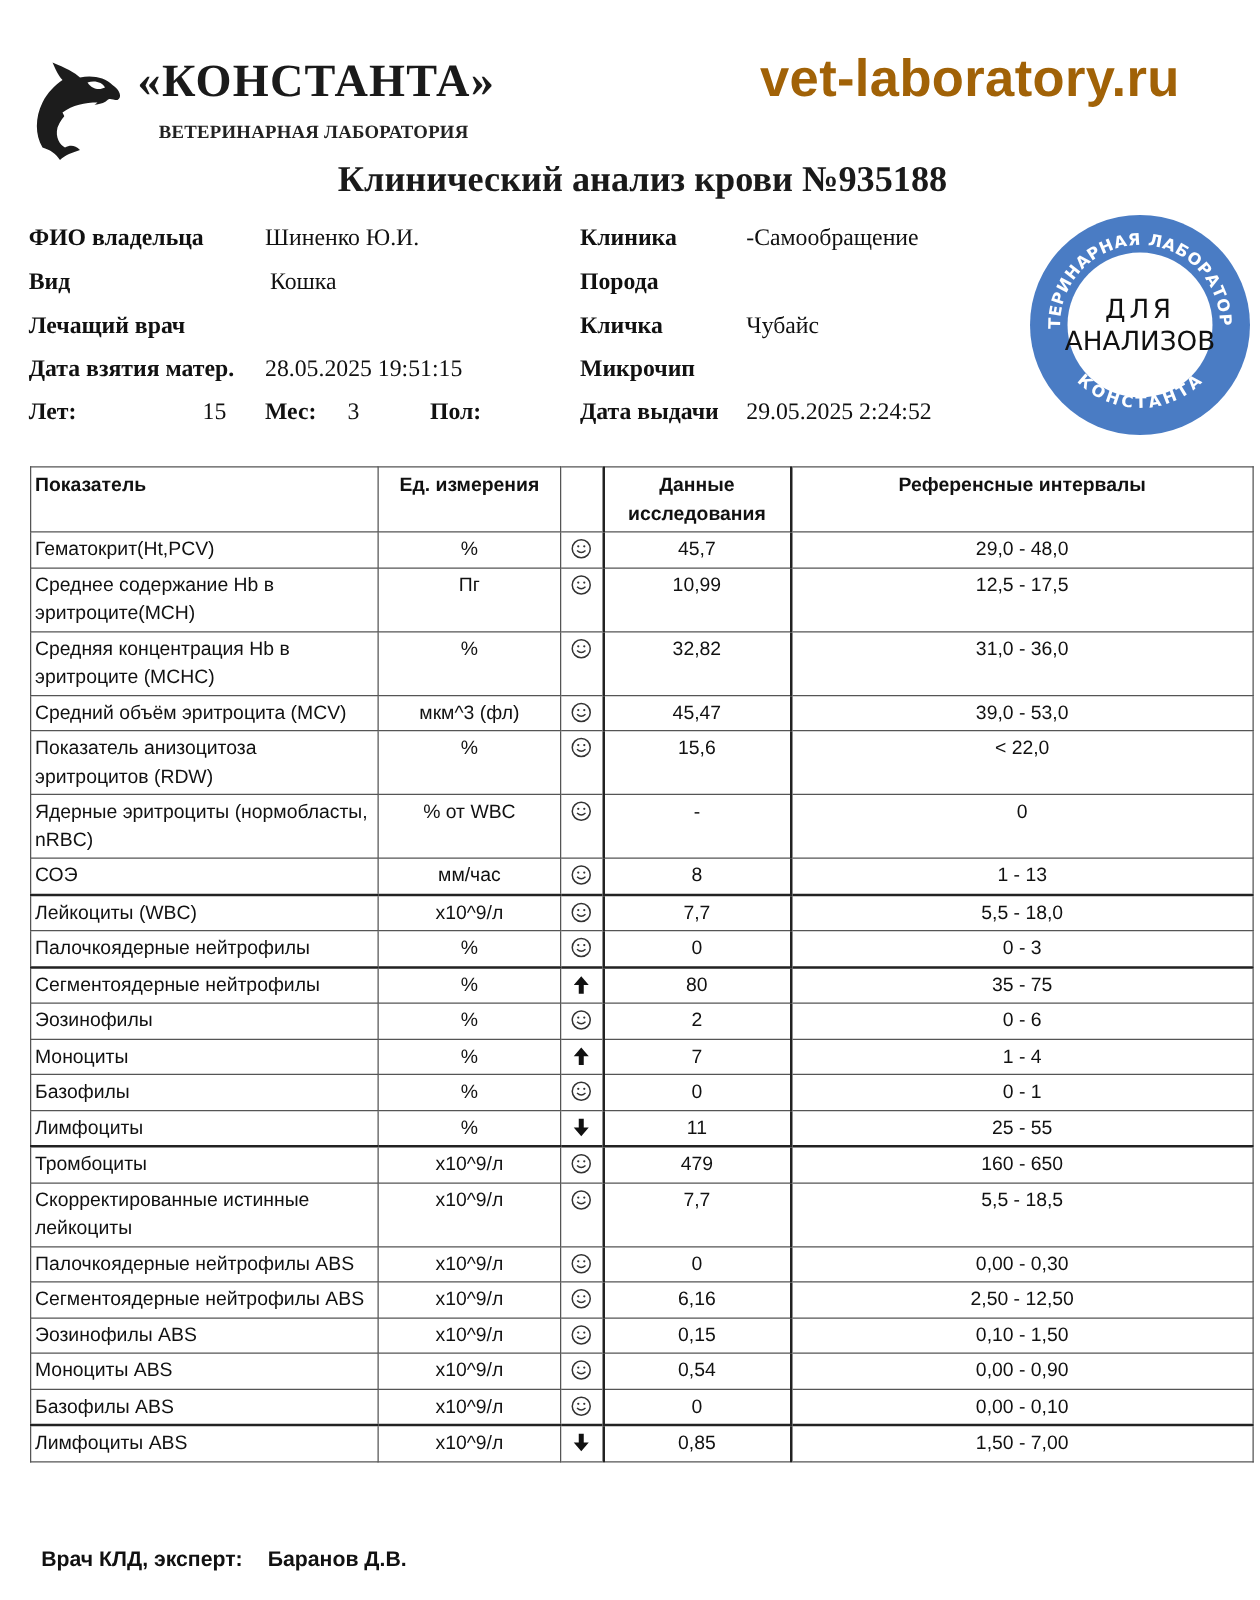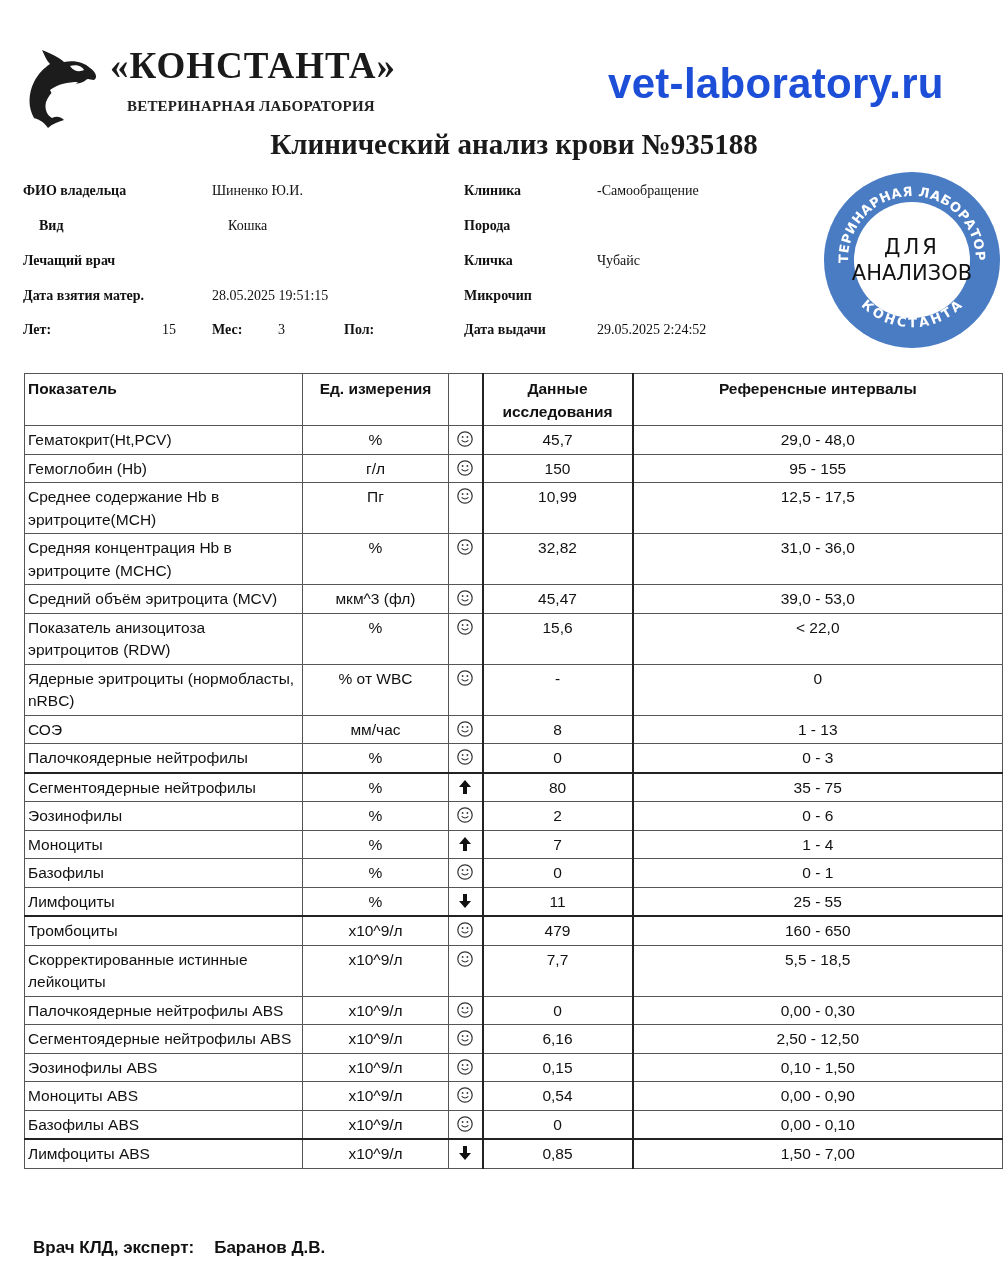--- a/index.html
+++ b/index.html
@@ -2,24 +2,24 @@
 <html><head>
   <meta charset="utf-8">
   <style>
     * { box-sizing: border-box; margin: 0; padding: 0; }
     html, body { width: 1008px; height: 1280px; background: #ffffff; overflow: hidden; }
     body { position: relative; color: #111; font-family: "Liberation Serif", serif; }
 
     .logo { position: absolute; left: 22px; top: 44px; width: 76px; height: 86px; }
     .brand-name { position: absolute; left: 110px; top: 44px; font-family: "Liberation Serif", serif; font-weight: bold; font-size: 37px; letter-spacing: 1px; color: #1a1a1a; }
     .brand-sub { position: absolute; left: 127px; top: 98px; font-family: "Liberation Serif", serif; font-weight: bold; font-size: 15px; color: #222; letter-spacing: 0.2px; }
-    .site-url { position: absolute; left: 608px; top: 60px; font-family: "Liberation Sans", sans-serif; font-weight: bold; font-size: 42px; color: #1d4ed8; letter-spacing: 0.3px; }
+    .site-url { position: absolute; left: 608px; top: 39px; font-family: "Liberation Sans", sans-serif; font-weight: bold; font-size: 42px; color: #a16207; letter-spacing: 0.3px; }
     .doc-title { position: absolute; left: 0; width: 1008px; top: 128px; text-align: center; font-family: "Liberation Serif", serif; font-weight: bold; font-size: 29px; color: #1a1a1a; padding-left: 20px; }
 
-    .info { position: absolute; font-family: "Liberation Serif", serif; font-size: 14px; line-height: 22px; white-space: nowrap; }
+    .info { position: absolute; font-family: "Liberation Serif", serif; font-size: 19px; line-height: 22px; white-space: nowrap; }
     .info.lbl { font-weight: bold; }
 
     .stamp { position: absolute; left: 818px; top: 166px; width: 188px; height: 188px; }
 
     table.results { position: absolute; left: 24px; top: 373px; width: 978px; border-collapse: collapse; font-family: "Liberation Sans", sans-serif; font-size: 15.5px; color: #111; table-layout: fixed; }
     table.results td, table.results th { border: 1px solid #555; vertical-align: top; padding: 3px 3px 2px 3px; line-height: 22.5px; }
     table.results th { font-weight: bold; height: 49px; padding-top: 4px; }
     table.results th.c-name { text-align: left; }
     table.results td.c-name { text-align: left; margin-top: 21px; }
     table.results td.c-unit, table.results td.c-val, table.results td.c-ref, table.results th.c-unit, table.results th.c-val, table.results th.c-ref { text-align: center; }
@@ -41,22 +41,22 @@
   <path d="M48 22 C54 20 60 22 62 26 C58 28 52 28 48 22 Z" fill="#ffffff"></path>
   <path d="M28 46 C36 40 46 38 56 38 C50 44 40 46 30 50 Z" fill="#ffffff"></path>
 </svg>
 <div class="brand-name">«КОНСТАНТА»</div>
 <div class="brand-sub">ВЕТЕРИНАРНАЯ ЛАБОРАТОРИЯ</div>
 <div class="site-url">vet-laboratory.ru</div>
 <div class="doc-title">Клинический анализ крови №935188</div>
 
 <div class="info lbl" style="left:23px; top:180px;">ФИО владельца</div>
 <div class="info" style="left:212px; top:180px;">Шиненко Ю.И.</div>
-<div class="info lbl" style="left:23px; top:215px;margin-left:16px;">Вид</div>
-<div class="info" style="left:228px; top:215px;">Кошка</div>
+<div class="info lbl" style="left:23px; top:215px;">Вид</div>
+<div class="info" style="left:216px; top:215px;">Кошка</div>
 <div class="info lbl" style="left:23px; top:250px;">Лечащий врач</div>
 <div class="info" style="left:212px; top:250px;"></div>
 <div class="info lbl" style="left:23px; top:285px;">Дата взятия матер.</div>
 <div class="info" style="left:212px; top:285px;">28.05.2025 19:51:15</div>
 <div class="info lbl" style="left:23px; top:319px;">Лет:</div>
 <div class="info" style="left:117px; top:319px;margin-left:45px;">15</div>
 <div class="info lbl" style="left:212px; top:319px;">Мес:</div>
 <div class="info" style="left:278px; top:319px;">3</div>
 <div class="info lbl" style="left:344px; top:319px;">Пол:</div>
 <div class="info" style="left:400px; top:319px;"></div>
@@ -113,32 +113,20 @@
     <td class="c-flag"><svg class="flag-svg" viewBox="0 0 18 18">
             <circle cx="9" cy="9" r="7.2" fill="none" stroke="#333" stroke-width="1.2"></circle>
             <circle cx="6.6" cy="7" r="0.9" fill="#333"></circle>
             <circle cx="11.4" cy="7" r="0.9" fill="#333"></circle>
             <path d="M5.6 10.4 Q9 13.6 12.4 10.4" fill="none" stroke="#333" stroke-width="1.1"></path>
           </svg></td>
     <td class="c-val sep-left">45,7</td>
     <td class="c-ref sep-left">29,0 - 48,0</td>
   </tr>
 
-  <tr>
-    <td class="c-name">Гемоглобин (Hb)</td>
-    <td class="c-unit">г/л</td>
-    <td class="c-flag"><svg class="flag-svg" viewBox="0 0 18 18">
-            <circle cx="9" cy="9" r="7.2" fill="none" stroke="#333" stroke-width="1.2"></circle>
-            <circle cx="6.6" cy="7" r="0.9" fill="#333"></circle>
-            <circle cx="11.4" cy="7" r="0.9" fill="#333"></circle>
-            <path d="M5.6 10.4 Q9 13.6 12.4 10.4" fill="none" stroke="#333" stroke-width="1.1"></path>
-          </svg></td>
-    <td class="c-val sep-left">150</td>
-    <td class="c-ref sep-left">95 - 155</td>
-  </tr>
 
 
   <tr>
     <td class="c-name">Среднее содержание Hb в эритроците(MCH)</td>
     <td class="c-unit">Пг</td>
     <td class="c-flag"><svg class="flag-svg" viewBox="0 0 18 18">
             <circle cx="9" cy="9" r="7.2" fill="none" stroke="#333" stroke-width="1.2"></circle>
             <circle cx="6.6" cy="7" r="0.9" fill="#333"></circle>
             <circle cx="11.4" cy="7" r="0.9" fill="#333"></circle>
             <path d="M5.6 10.4 Q9 13.6 12.4 10.4" fill="none" stroke="#333" stroke-width="1.1"></path>
@@ -205,20 +193,32 @@
     <td class="c-flag"><svg class="flag-svg" viewBox="0 0 18 18">
             <circle cx="9" cy="9" r="7.2" fill="none" stroke="#333" stroke-width="1.2"></circle>
             <circle cx="6.6" cy="7" r="0.9" fill="#333"></circle>
             <circle cx="11.4" cy="7" r="0.9" fill="#333"></circle>
             <path d="M5.6 10.4 Q9 13.6 12.4 10.4" fill="none" stroke="#333" stroke-width="1.1"></path>
           </svg></td>
     <td class="c-val sep-left">8</td>
     <td class="c-ref sep-left">1 - 13</td>
   </tr>
 
+  <tr class="thick-top">
+    <td class="c-name">Лейкоциты (WBC)</td>
+    <td class="c-unit">x10^9/л</td>
+    <td class="c-flag"><svg class="flag-svg" viewBox="0 0 18 18">
+            <circle cx="9" cy="9" r="7.2" fill="none" stroke="#333" stroke-width="1.2"></circle>
+            <circle cx="6.6" cy="7" r="0.9" fill="#333"></circle>
+            <circle cx="11.4" cy="7" r="0.9" fill="#333"></circle>
+            <path d="M5.6 10.4 Q9 13.6 12.4 10.4" fill="none" stroke="#333" stroke-width="1.1"></path>
+          </svg></td>
+    <td class="c-val sep-left">7,7</td>
+    <td class="c-ref sep-left">5,5 - 18,0</td>
+  </tr>
 
   <tr>
     <td class="c-name">Палочкоядерные нейтрофилы</td>
     <td class="c-unit">%</td>
     <td class="c-flag"><svg class="flag-svg" viewBox="0 0 18 18">
             <circle cx="9" cy="9" r="7.2" fill="none" stroke="#333" stroke-width="1.2"></circle>
             <circle cx="6.6" cy="7" r="0.9" fill="#333"></circle>
             <circle cx="11.4" cy="7" r="0.9" fill="#333"></circle>
             <path d="M5.6 10.4 Q9 13.6 12.4 10.4" fill="none" stroke="#333" stroke-width="1.1"></path>
           </svg></td>

